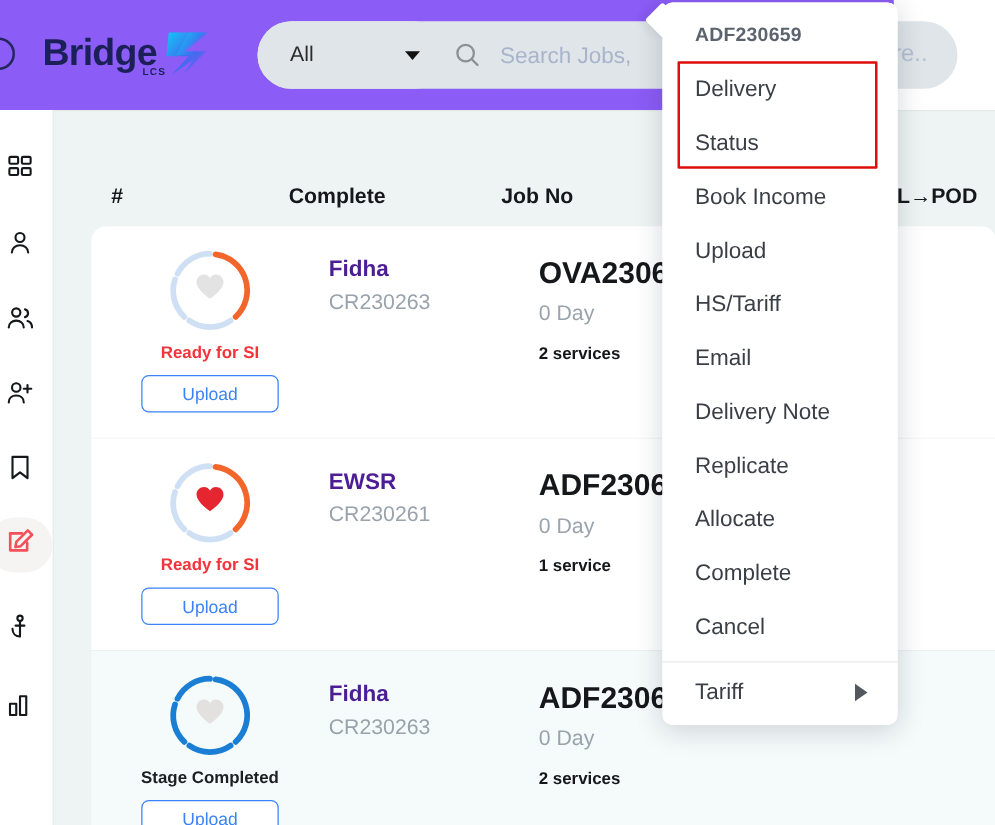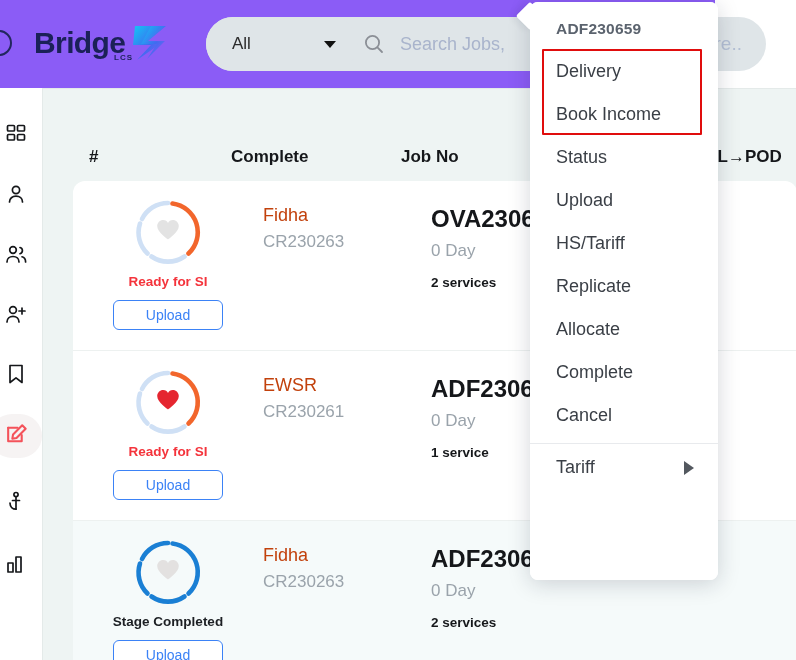--- a/index.html
+++ b/index.html
@@ -127,21 +127,21 @@
   .upload-btn {
     margin-top: 11px; width: 110px; height: 30px;
     border: 1px solid #3b82f6; border-radius: 6px;
     background: #ffffff; color: #3b82f6;
     font-size: 14px; font-family: "Liberation Sans", sans-serif;
     cursor: pointer;
     display: flex; align-items: center; justify-content: center;
   }
 
   .cell-customer { position: absolute; left: 190px; top: 24px; }
-  .cust-name { font-size: 18px; font-weight: 400; color: #c2410c; }
+  .cust-name { font-size: 18px; font-weight: 700; color: #4c1d95; }
   .cust-code { margin-top: 6px; font-size: 17px; color: #9aa3ab; }
 
   .cell-job { position: absolute; left: 358px; top: 24px; width: 200px; }
   .job-line { display: flex; align-items: center; gap: 8px; }
   .job-no { font-size: 24px; font-weight: 700; color: #15171a; white-space: nowrap; }
   .job-day { margin-top: 8px; font-size: 17px; color: #9aa3ab; }
   .job-services { margin-top: 14px; font-size: 13.5px; font-weight: 700; color: #15171a; }
   .pkg-icon {
     width: 15px; height: 13px; background: #f2652a; border-radius: 2px;
     position: relative; flex: none;
@@ -431,24 +431,26 @@
 
     </div>
   </div>
 
   <div class="menu">
     <div class="menu-tail"></div>
     <div class="menu-inner">
       <div class="menu-header">ADF230659</div>
 
       <div class="menu-item">Delivery</div>
+      <div class="menu-item">Status</div>
       <div class="menu-item">Book Income</div>
-      <div class="menu-item">Status</div>
       <div class="menu-item">Upload</div>
       <div class="menu-item">HS/Tariff</div>
+      <div class="menu-item">Email</div>
+      <div class="menu-item">Delivery Note</div>
       <div class="menu-item">Replicate</div>
       <div class="menu-item">Allocate</div>
       <div class="menu-item">Complete</div>
       <div class="menu-item">Cancel</div>
 
       <div class="menu-divider"></div>
 
       <div class="menu-item menu-item-arrow">
         <span>Tariff</span>
         <span class="tri-right"></span>

